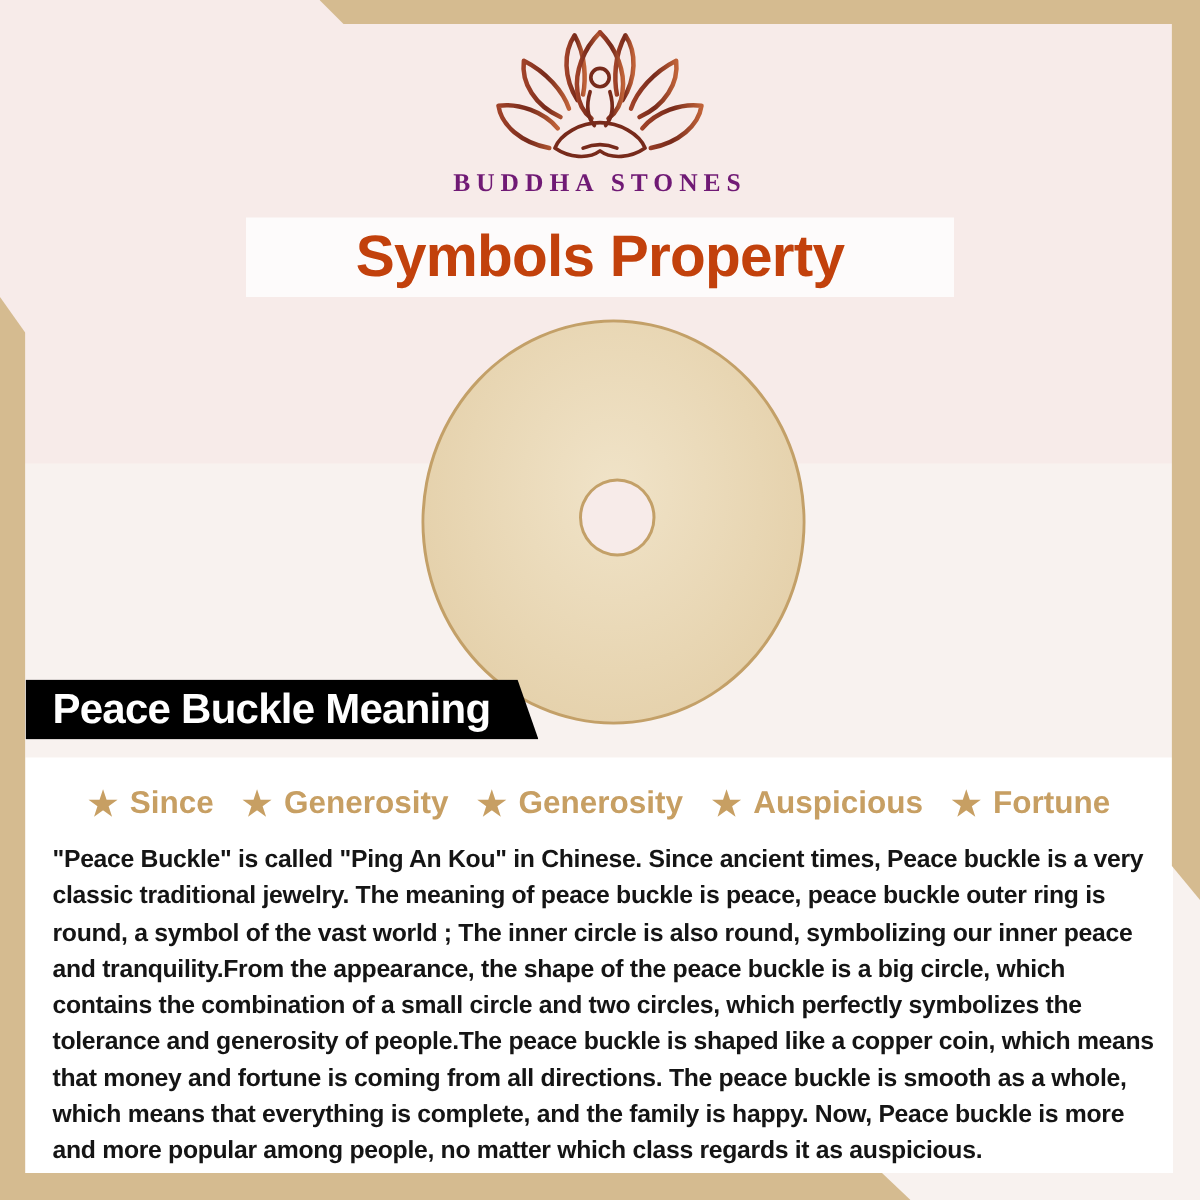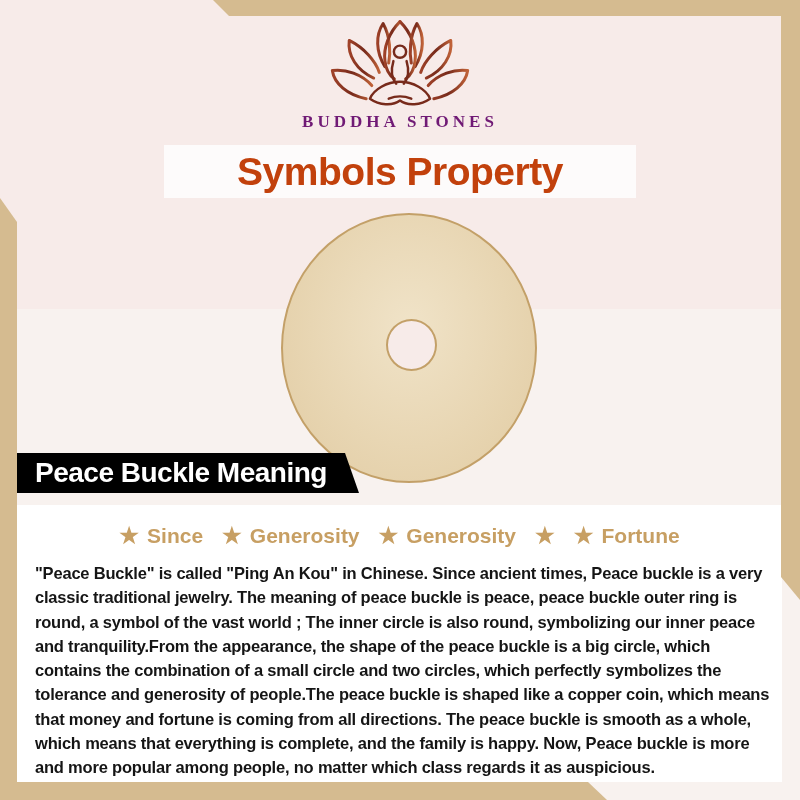--- a/index.html
+++ b/index.html
@@ -129,20 +129,21 @@
     <span class="sym">
       <span class="star">★</span>
       <span>Generosity</span>
     </span>
     <span class="sym">
       <span class="star">★</span>
       <span>Generosity</span>
     </span>
     <span class="sym">
       <span class="star">★</span>
+      <span>Auspicious</span>
     </span>
     <span class="sym">
       <span class="star">★</span>
       <span>Fortune</span>
     </span>
   </div>
 
   <div class="abs paragraph">"Peace Buckle" is called "Ping An Kou" in Chinese. Since ancient times, Peace buckle is a very classic traditional jewelry. The meaning of peace buckle is peace, peace buckle outer ring is round, a symbol of the vast world ; The inner circle is also round, symbolizing our inner peace and tranquility.From the appearance, the shape of the peace buckle is a big circle, which contains the combination of a small circle and two circles, which perfectly symbolizes the tolerance and generosity of people.The peace buckle is shaped like a copper coin, which means that money and fortune is coming from all directions. The peace buckle is smooth as a whole, which means that everything is complete, and the family is happy. Now, Peace buckle is more and more popular among people, no matter which class regards it as auspicious.</div>
 
 </div>

